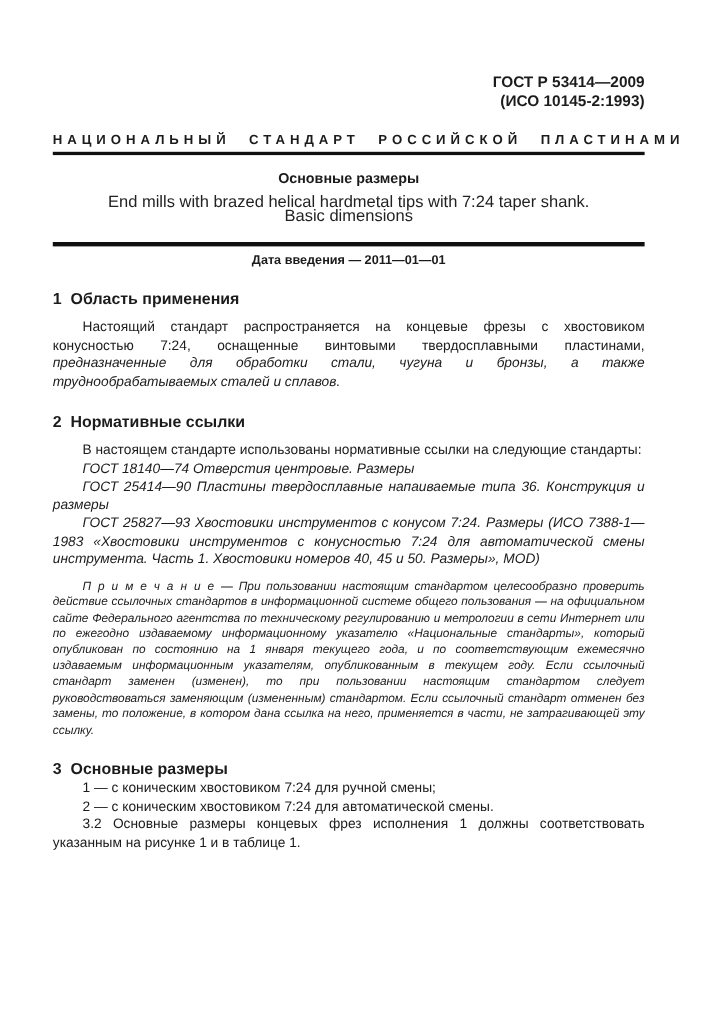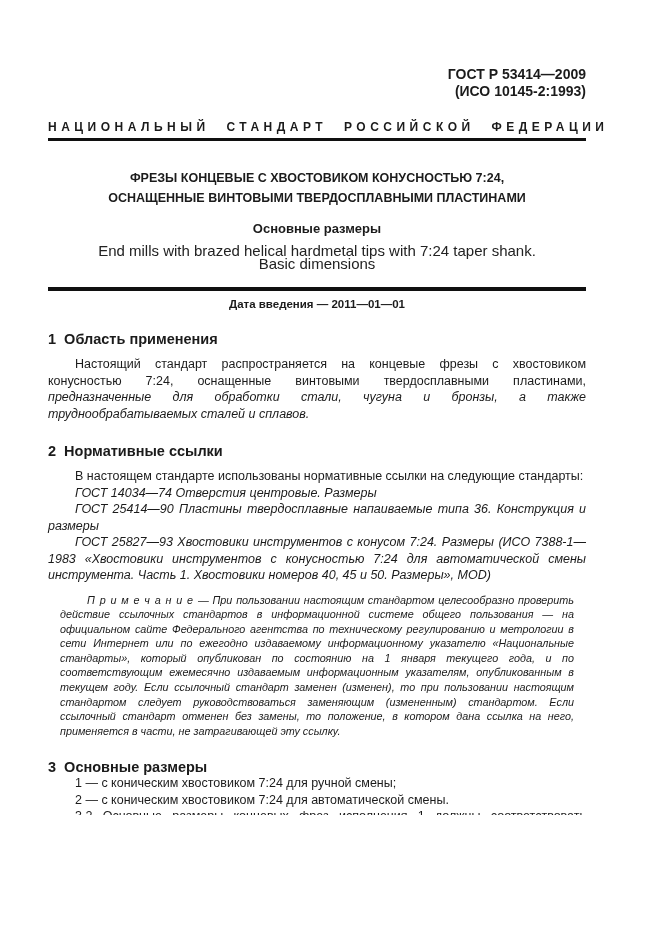--- a/index.html
+++ b/index.html
@@ -82,21 +82,21 @@
   .ref-p {
     margin: 0;
     font-size: 12.5px;
     line-height: 16.5px;
     font-style: italic;
     text-align: justify;
     text-indent: 27px;
   }
   .italic { font-style: italic; }
   .note-p {
-    margin: 12px;
+    margin: 0;
     margin-top: 9px;
     font-size: 10.8px;
     line-height: 14.6px;
     font-style: italic;
     text-align: justify;
     text-indent: 27px;
   }
   .note-label { letter-spacing: 0.5px; }
   .clause { white-space: normal; }
 
@@ -124,46 +124,42 @@
 
 <div class="page">
   <div class="content">
 
     <div class="doc-code">
       <div>ГОСТ Р 53414—2009</div>
       <div>(ИСО 10145-2:1993)</div>
     </div>
 
     <div class="banner">
-      <div class="banner-text">НАЦИОНАЛЬНЫЙ СТАНДАРТ РОССИЙСКОЙ ФЕДЕРАЦИИ</div>
+      <div class="banner-text">НАЦИОНАЛЬНЫЙ СТАНДАРТ РОССИЙСКОЙ ПЛАСТИНАМИ</div>
       <div class="banner-rule"></div>
     </div>
 
-    <div class="doc-title">
-      <div>ФРЕЗЫ КОНЦЕВЫЕ С ХВОСТОВИКОМ КОНУСНОСТЬЮ 7:24,</div>
-      <div>ОСНАЩЕННЫЕ ВИНТОВЫМИ ТВЕРДОСПЛАВНЫМИ ПЛАСТИНАМИ</div>
-    </div>
 
     <div class="doc-subtitle">Основные размеры</div>
 
     <div class="doc-title-en">
       <div>End mills with brazed helical hardmetal tips with 7:24 taper shank.</div>
       <div>Basic dimensions</div>
     </div>
 
     <div class="main-rule"></div>
 
     <div class="effective-date">Дата введения — 2011—01—01</div>
 
     <h2 class="sect">1  Область применения</h2>
     <p class="body-p"><span>Настоящий стандарт распространяется на концевые фрезы с хвостовиком конусностью 7:24, оснащенные винтовыми твердосплавными пластинами, </span><span class="italic">предназначенные для обработки стали, чугуна и бронзы, а также труднообрабатываемых сталей и сплавов.</span></p>
 
     <h2 class="sect">2  Нормативные ссылки</h2>
     <p class="body-p">В настоящем стандарте использованы нормативные ссылки на следующие стандарты:</p>
-    <p class="ref-p">ГОСТ 14034—74 Отверстия центровые. Размеры</p>
+    <p class="ref-p">ГОСТ 18140—74 Отверстия центровые. Размеры</p>
     <p class="ref-p">ГОСТ 25414—90 Пластины твердосплавные напаиваемые типа 36. Конструкция и размеры</p>
     <p class="ref-p">ГОСТ 25827—93 Хвостовики инструментов с конусом 7:24. Размеры (ИСО 7388-1—1983 «Хвостовики инструментов с конусностью 7:24 для автоматической смены инструмента. Часть 1. Хвостовики номеров 40, 45 и 50. Размеры», MOD)</p>
     <p class="note-p"><span class="note-label">П р и м е ч а н и е </span><span>— При пользовании настоящим стандартом целесообразно проверить действие ссылочных стандартов в информационной системе общего пользования — на официальном сайте Федерального агентства по техническому регулированию и метрологии в сети Интернет или по ежегодно издаваемому информационному указателю «Национальные стандарты», который опубликован по состоянию на 1 января текущего года, и по соответствующим ежемесячно издаваемым информационным указателям, опубликованным в текущем году. Если ссылочный стандарт заменен (изменен), то при пользовании настоящим стандартом следует руководствоваться заменяющим (измененным) стандартом. Если ссылочный стандарт отменен без замены, то положение, в котором дана ссылка на него, применяется в части, не затрагивающей эту ссылку.</span></p>
 
     <h2 class="sect">3  Основные размеры</h2>
     <p class="body-p no-top">1 — с коническим хвостовиком 7:24 для ручной смены;</p>
     <p class="body-p no-top">2 — с коническим хвостовиком 7:24 для автоматической смены.</p>
     <p class="body-p no-top clause">3.2  Основные размеры концевых фрез исполнения 1 должны соответствовать указанным на рисунке 1 и в таблице 1.</p>
 
   </div>

